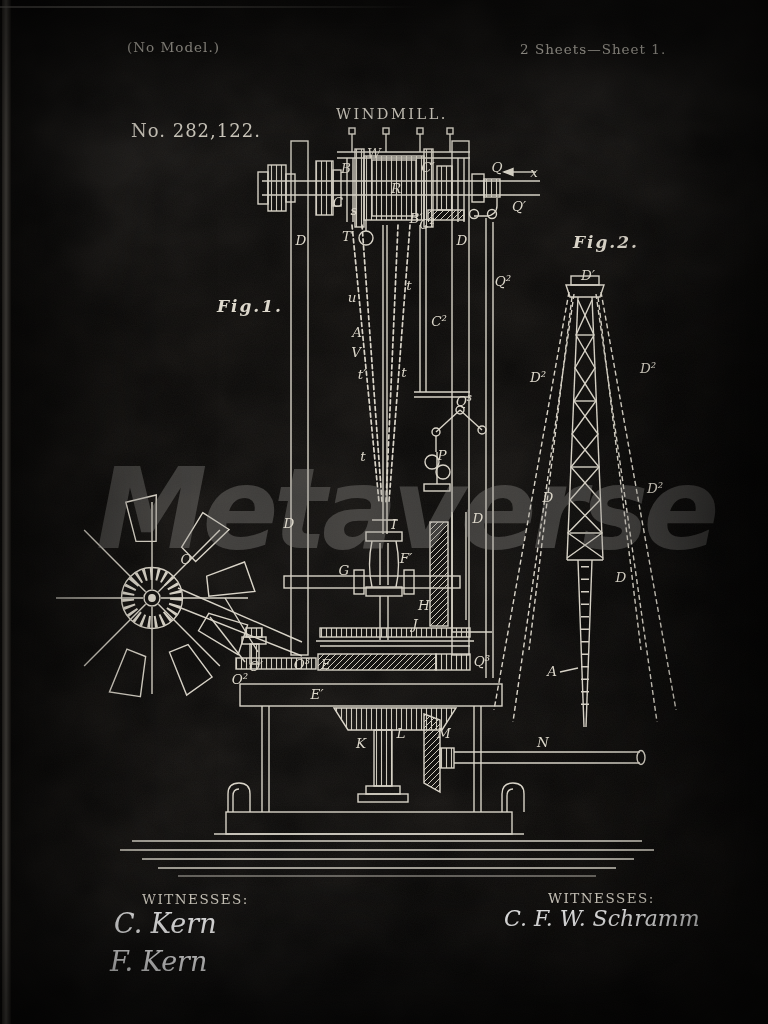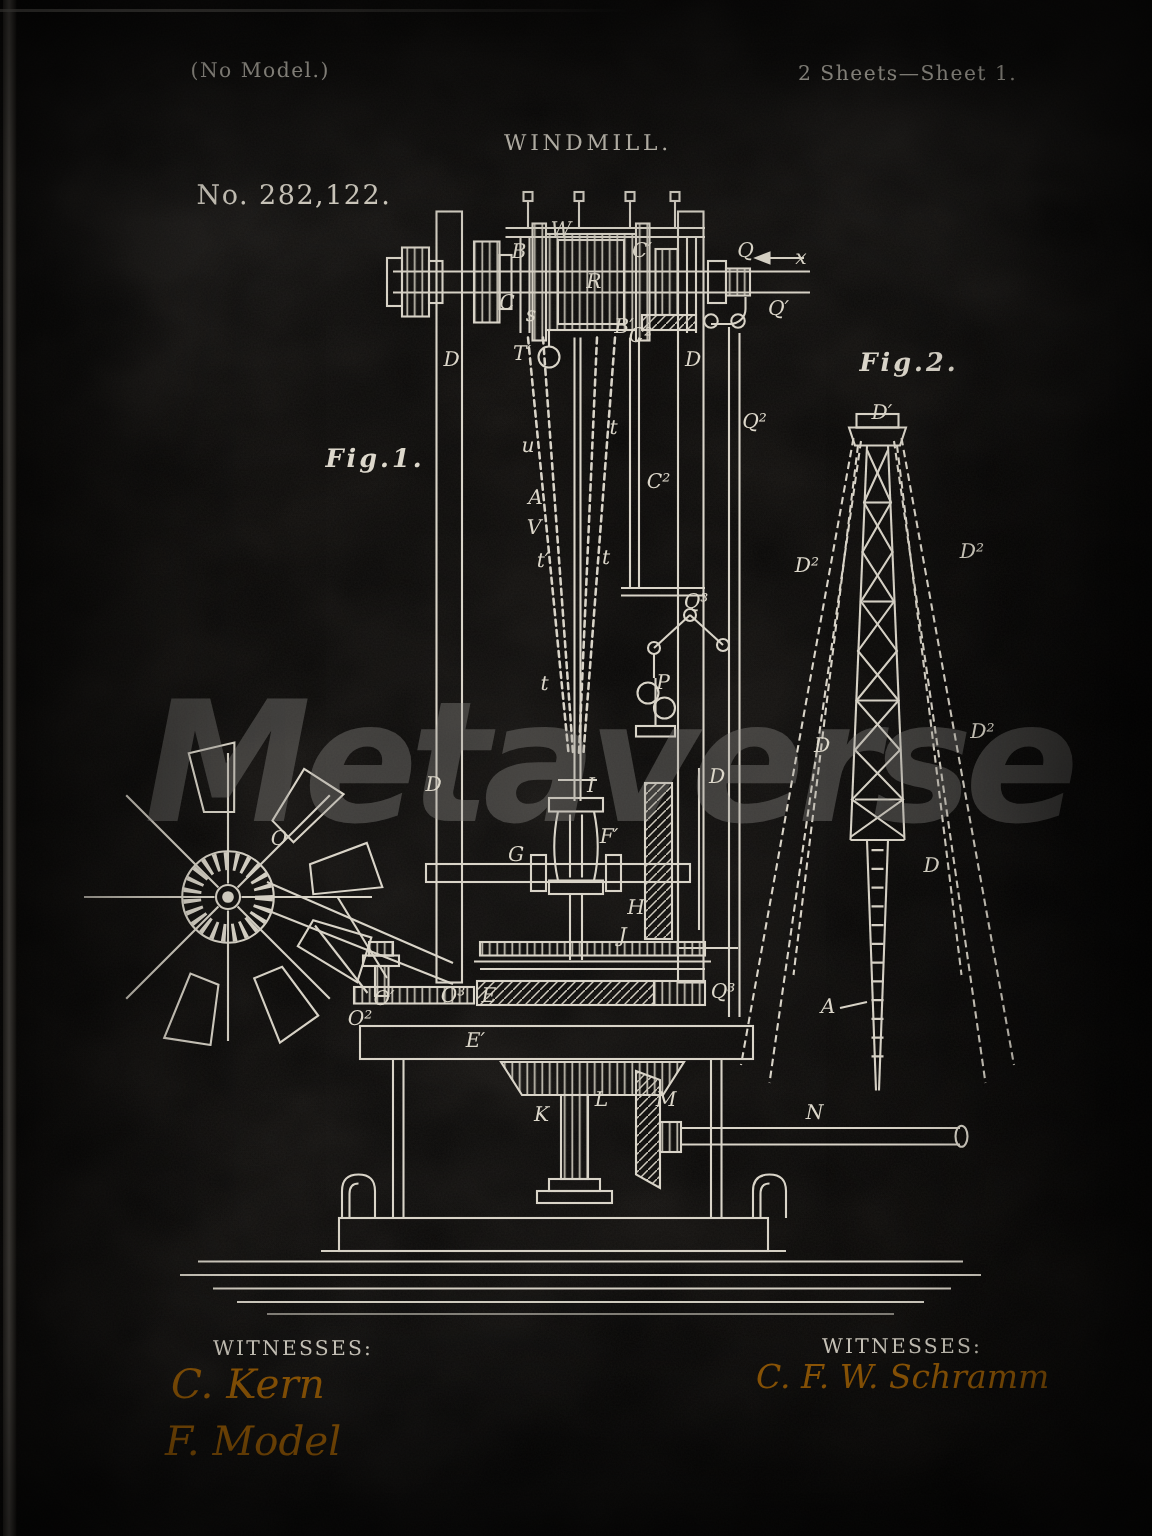--- a/index.html
+++ b/index.html
@@ -23,37 +23,37 @@
   .vignette{position:absolute; inset:0; pointer-events:none;
     box-shadow: inset 0 0 140px 50px rgba(0,0,0,0.82);}
   .noise-svg{position:absolute; inset:0; width:100%; height:100%; pointer-events:none;}
   .edge-left{position:absolute; left:2px; top:0; width:9px; height:1024px;
     background:linear-gradient(90deg, rgba(90,84,75,.8), rgba(190,182,170,.85) 45%, rgba(40,36,31,.9));
     opacity:.8;}
   .edge-top{position:absolute; left:0; top:6px; width:420px; height:2px;
     background:linear-gradient(90deg, rgba(210,205,195,.6), rgba(210,205,195,.15) 80%, transparent);}
   .txt{position:absolute; white-space:nowrap;}
   .no-model{left:127px; top:39px; font-size:13.5px; letter-spacing:1px;}
-  .sheets{left:532px; top:41px; font-size:13.5px; letter-spacing:1px;}
+  .sheets{left:520px; top:41px; font-size:13.5px; letter-spacing:1px;}
   .inventor-name{left:392px; top:57px; transform:translateX(-50%); font-size:21px; letter-spacing:3.5px;}
-  .doc-title{left:392px; top:88px; transform:translateX(-50%); font-size:14.5px; letter-spacing:2.5px;}
+  .doc-title{left:392px; top:106px; transform:translateX(-50%); font-size:14.5px; letter-spacing:2.5px;}
   .patent-no{left:131px; top:120px; font-size:18px; letter-spacing:1px;}
   .patent-date{left:423px; top:108px; font-size:18.5px; letter-spacing:1.5px;}
   .fig-label{font-style:italic; font-weight:bold; font-size:17px; letter-spacing:2px; transform:translate(-50%,-50%);}
   .fig1-label{left:250px; top:306px;}
   .fig2-label{left:606px; top:242px;}
   .part-label{position:absolute; transform:translate(-50%,-50%);
     font-family:"DejaVu Serif", serif; font-style:italic; font-size:13.5px;
     color:#dcd7ca; white-space:nowrap;}
   .watermark{left:96px; top:444px; font-family:"DejaVu Sans", sans-serif;
     font-weight:bold; font-style:italic; font-size:112px; letter-spacing:-5px;
     color:#9a9894; opacity:.34;text-align:center;}
   .witnesses-label{left:142px; top:891px; font-size:13.5px; letter-spacing:1.5px;}
   .inventor-label{left:548px; top:890px; font-size:13.5px; letter-spacing:1.5px;}
-  .sig{font-style:italic; color:#a16207;}
+  .sig{font-style:italic; color:#ffffff;}
   .sig-1{left:114px; top:908px; font-size:27px;}
   .sig-2{left:110px; top:946px; font-size:27px;}
   .sig-inv{left:504px; top:906px; font-size:22px;}
   .drawing{position:absolute; left:0; top:0; pointer-events:none;}
 </style>
 </head>
 <body>
 
 <div class="page">
 
@@ -336,20 +336,20 @@
       <span class="part-label" style="left: 538px; top: 377px;">D²</span>
       <span class="part-label" style="left: 648px; top: 368px;">D²</span>
       <span class="part-label" style="left: 655px; top: 488px;">D²</span>
       <span class="part-label" style="left: 548px; top: 497px;">D</span>
       <span class="part-label" style="left: 621px; top: 577px;">D</span>
       <span class="part-label" style="left: 552px; top: 671px;">A</span>
     </div>
 
   <div class="txt witnesses-label">WITNESSES:</div>
   <div class="txt sig sig-1">C. Kern</div>
-  <div class="txt sig sig-2">F. Model</div>
+  <div class="txt sig sig-2">F. Kern</div>
   <div class="txt inventor-label">WITNESSES:</div>
   <div class="txt sig sig-inv">C. F. W. Schramm</div>
 
   <div class="edge-left"></div>
   <div class="edge-top"></div>
   <div class="vignette"></div>
 </div>
 
 </body></html>

